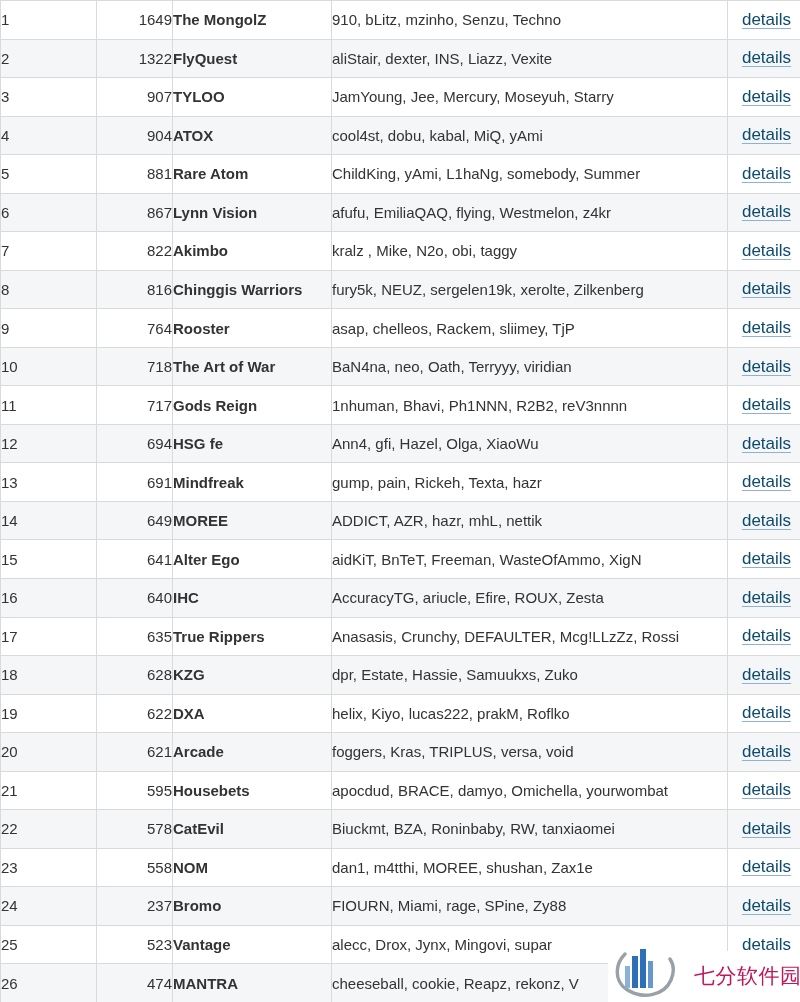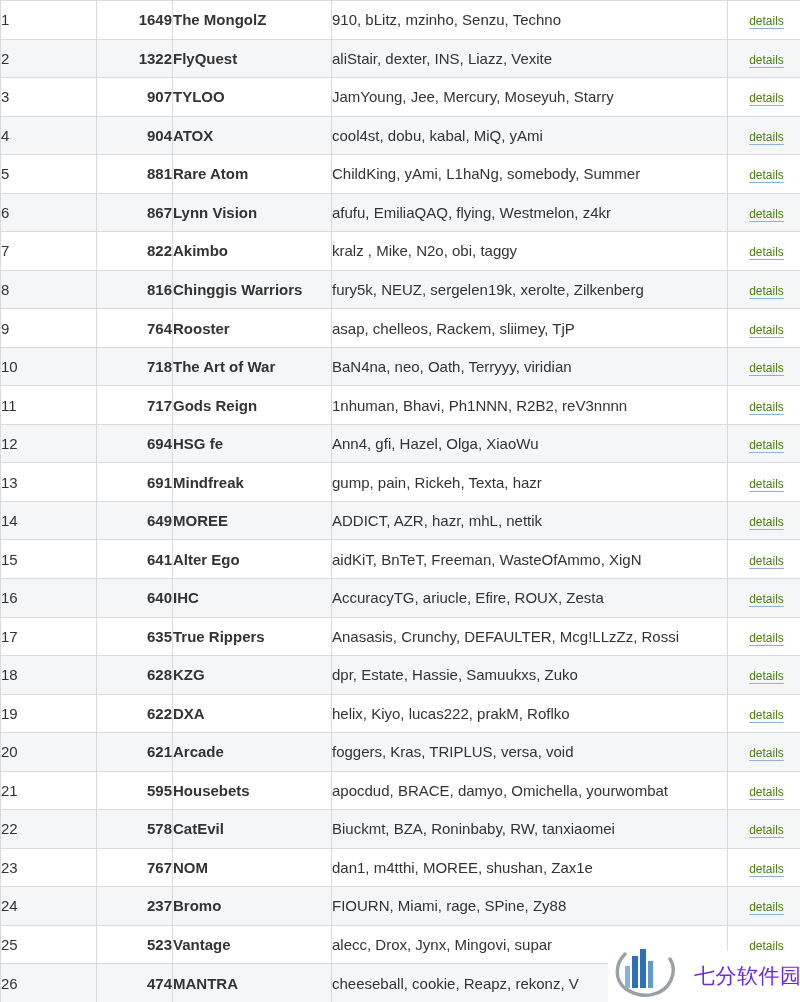--- a/index.html
+++ b/index.html
@@ -30,30 +30,30 @@
     border-top: 1px solid #d8dadc;
     border-left: 1px solid #d8dadc;
     font-size: 15px;
     color: #333333;
     vertical-align: middle;
     white-space: nowrap;
     overflow: hidden;
     padding: 0;
   }
   td.col-rank    { width: 95px;  padding-left: 14px; }
-  td.col-points  { width: 75px;  text-align: right; padding-right: 12px; font-weight: bold; }
+  td.col-points  { width: 75px;  text-align: right; padding-right: 12px; }
   td.col-team    { width: 158px; padding-left: 13px; font-weight: bold; }
   td.col-players { width: 395px; padding-left: 12px; margin-top: 24px; }
   td.col-details { width: 77px;  text-align: center; }
   td.col-details a {
-    color: #4d7c0f;
+    color: #0c4a6e;
     text-decoration: underline;
     text-decoration-color: #8fb2d2;
     text-underline-offset: 3px;
-    font-size: 12px;
+    font-size: 17px;
     cursor: pointer;
   }
   
   .watermark {
     position: absolute;
     left: 608px;
     top: 938px;
     width: 192px;
     height: 64px;
     z-index: 5;
@@ -72,21 +72,21 @@
     top: 0;
     width: 64px;
     height: 64px;
   }
   .watermark .wm-text {
     position: absolute;
     left: 86px;
     top: 24px;
     font-size: 21px;
     letter-spacing: 0.5px;
-    color: #6d28d9;
+    color: #be185d;
     white-space: nowrap;
   }
 </style>
 </head>
 <body>
 
 <div id="screen">
 
   <table class="rank-table">
     <tbody>
@@ -305,21 +305,21 @@
       <td class="col-points">578</td>
       <td class="col-team">CatEvil</td>
       <td class="col-players">Biuckmt, BZA, Roninbaby, RW, tanxiaomei</td>
       <td class="col-details">
         <a href="#">details</a>
       </td>
     </tr>
 
     <tr>
       <td class="col-rank">23</td>
-      <td class="col-points">767</td>
+      <td class="col-points">558</td>
       <td class="col-team">NOM</td>
       <td class="col-players">dan1, m4tthi, MOREE, shushan, Zax1e</td>
       <td class="col-details">
         <a href="#">details</a>
       </td>
     </tr>
 
     <tr>
       <td class="col-rank">24</td>
       <td class="col-points">237</td>

